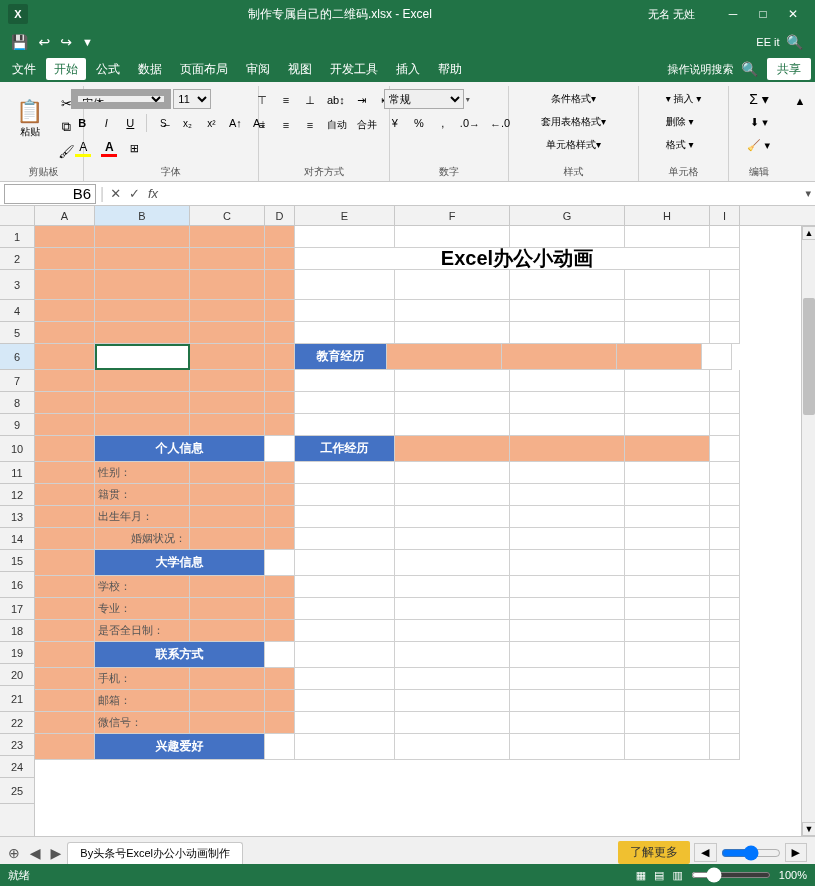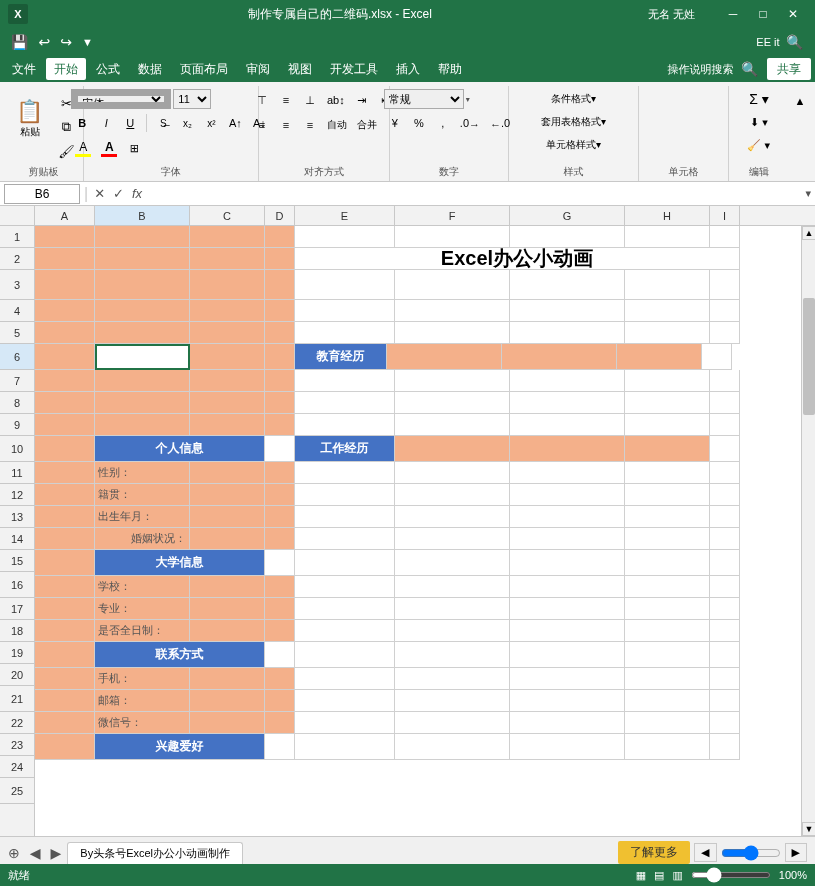--- a/index.html
+++ b/index.html
@@ -110,26 +110,26 @@
     .formula-bar {
       height: 24px;
       background: white;
       border-bottom: 1px solid #c8c8c8;
       display: flex;
       align-items: center;
       padding: 0 4px;
       gap: 4px;
     }
     .cell-ref-box {
-      width: 76px;
+      width: 92px;
       height: 20px;
       border: 1px solid #aaa;
       padding: 0 4px;
-      font-size: 12px;
-      text-align: center;
+      font-size: 15px;
+      text-align: right;
     }
     .formula-divider { color: #ccc; font-size: 16px; }
     .formula-icons { display: flex; gap: 4px; }
     .formula-icon { cursor: pointer; font-size: 13px; color: #555; padding: 0 2px; }
     .formula-input { flex: 1; height: 20px; border: none; outline: none; font-size: 12px; padding: 0 4px; }
 
     
     .spreadsheet {
       display: flex;
       flex-direction: column;
@@ -417,20 +417,25 @@
   <div class="ribbon-group" style="min-width:130px;">
     <div style="flex:1;display:flex;flex-direction:column;gap:1px;padding-top:2px;">
       <button class="rb-btn" style="font-size:10px;white-space:nowrap;width:100%;">条件格式▾</button>
       <button class="rb-btn" style="font-size:10px;white-space:nowrap;width:100%;">套用表格格式▾</button>
       <button class="rb-btn" style="font-size:10px;white-space:nowrap;width:100%;">单元格样式▾</button>
     </div>
     <div class="ribbon-group-label">样式</div>
   </div>
 
   <div class="ribbon-group" style="min-width:90px;">
+    <div style="flex:1;display:flex;flex-direction:column;gap:1px;padding-top:2px;">
+      <button class="rb-btn" style="font-size:10px;white-space:nowrap;width:100%;justify-content:flex-start;">▾ 插入 ▾</button>
+      <button class="rb-btn" style="font-size:10px;white-space:nowrap;width:100%;justify-content:flex-start;">删除 ▾</button>
+      <button class="rb-btn" style="font-size:10px;white-space:nowrap;width:100%;justify-content:flex-start;">格式 ▾</button>
+    </div>
     <div class="ribbon-group-label">单元格</div>
   </div>
 
   <div class="ribbon-group" style="min-width:60px;border-right:none;">
     <div style="flex:1;display:flex;flex-direction:column;gap:1px;padding-top:2px;">
       <button class="rb-btn" style="font-size:14px;">Σ ▾</button>
       <button class="rb-btn" style="font-size:11px;">⬇ ▾</button>
       <button class="rb-btn" style="font-size:11px;">🧹 ▾</button>
     </div>
     <div class="ribbon-group-label">编辑</div>

